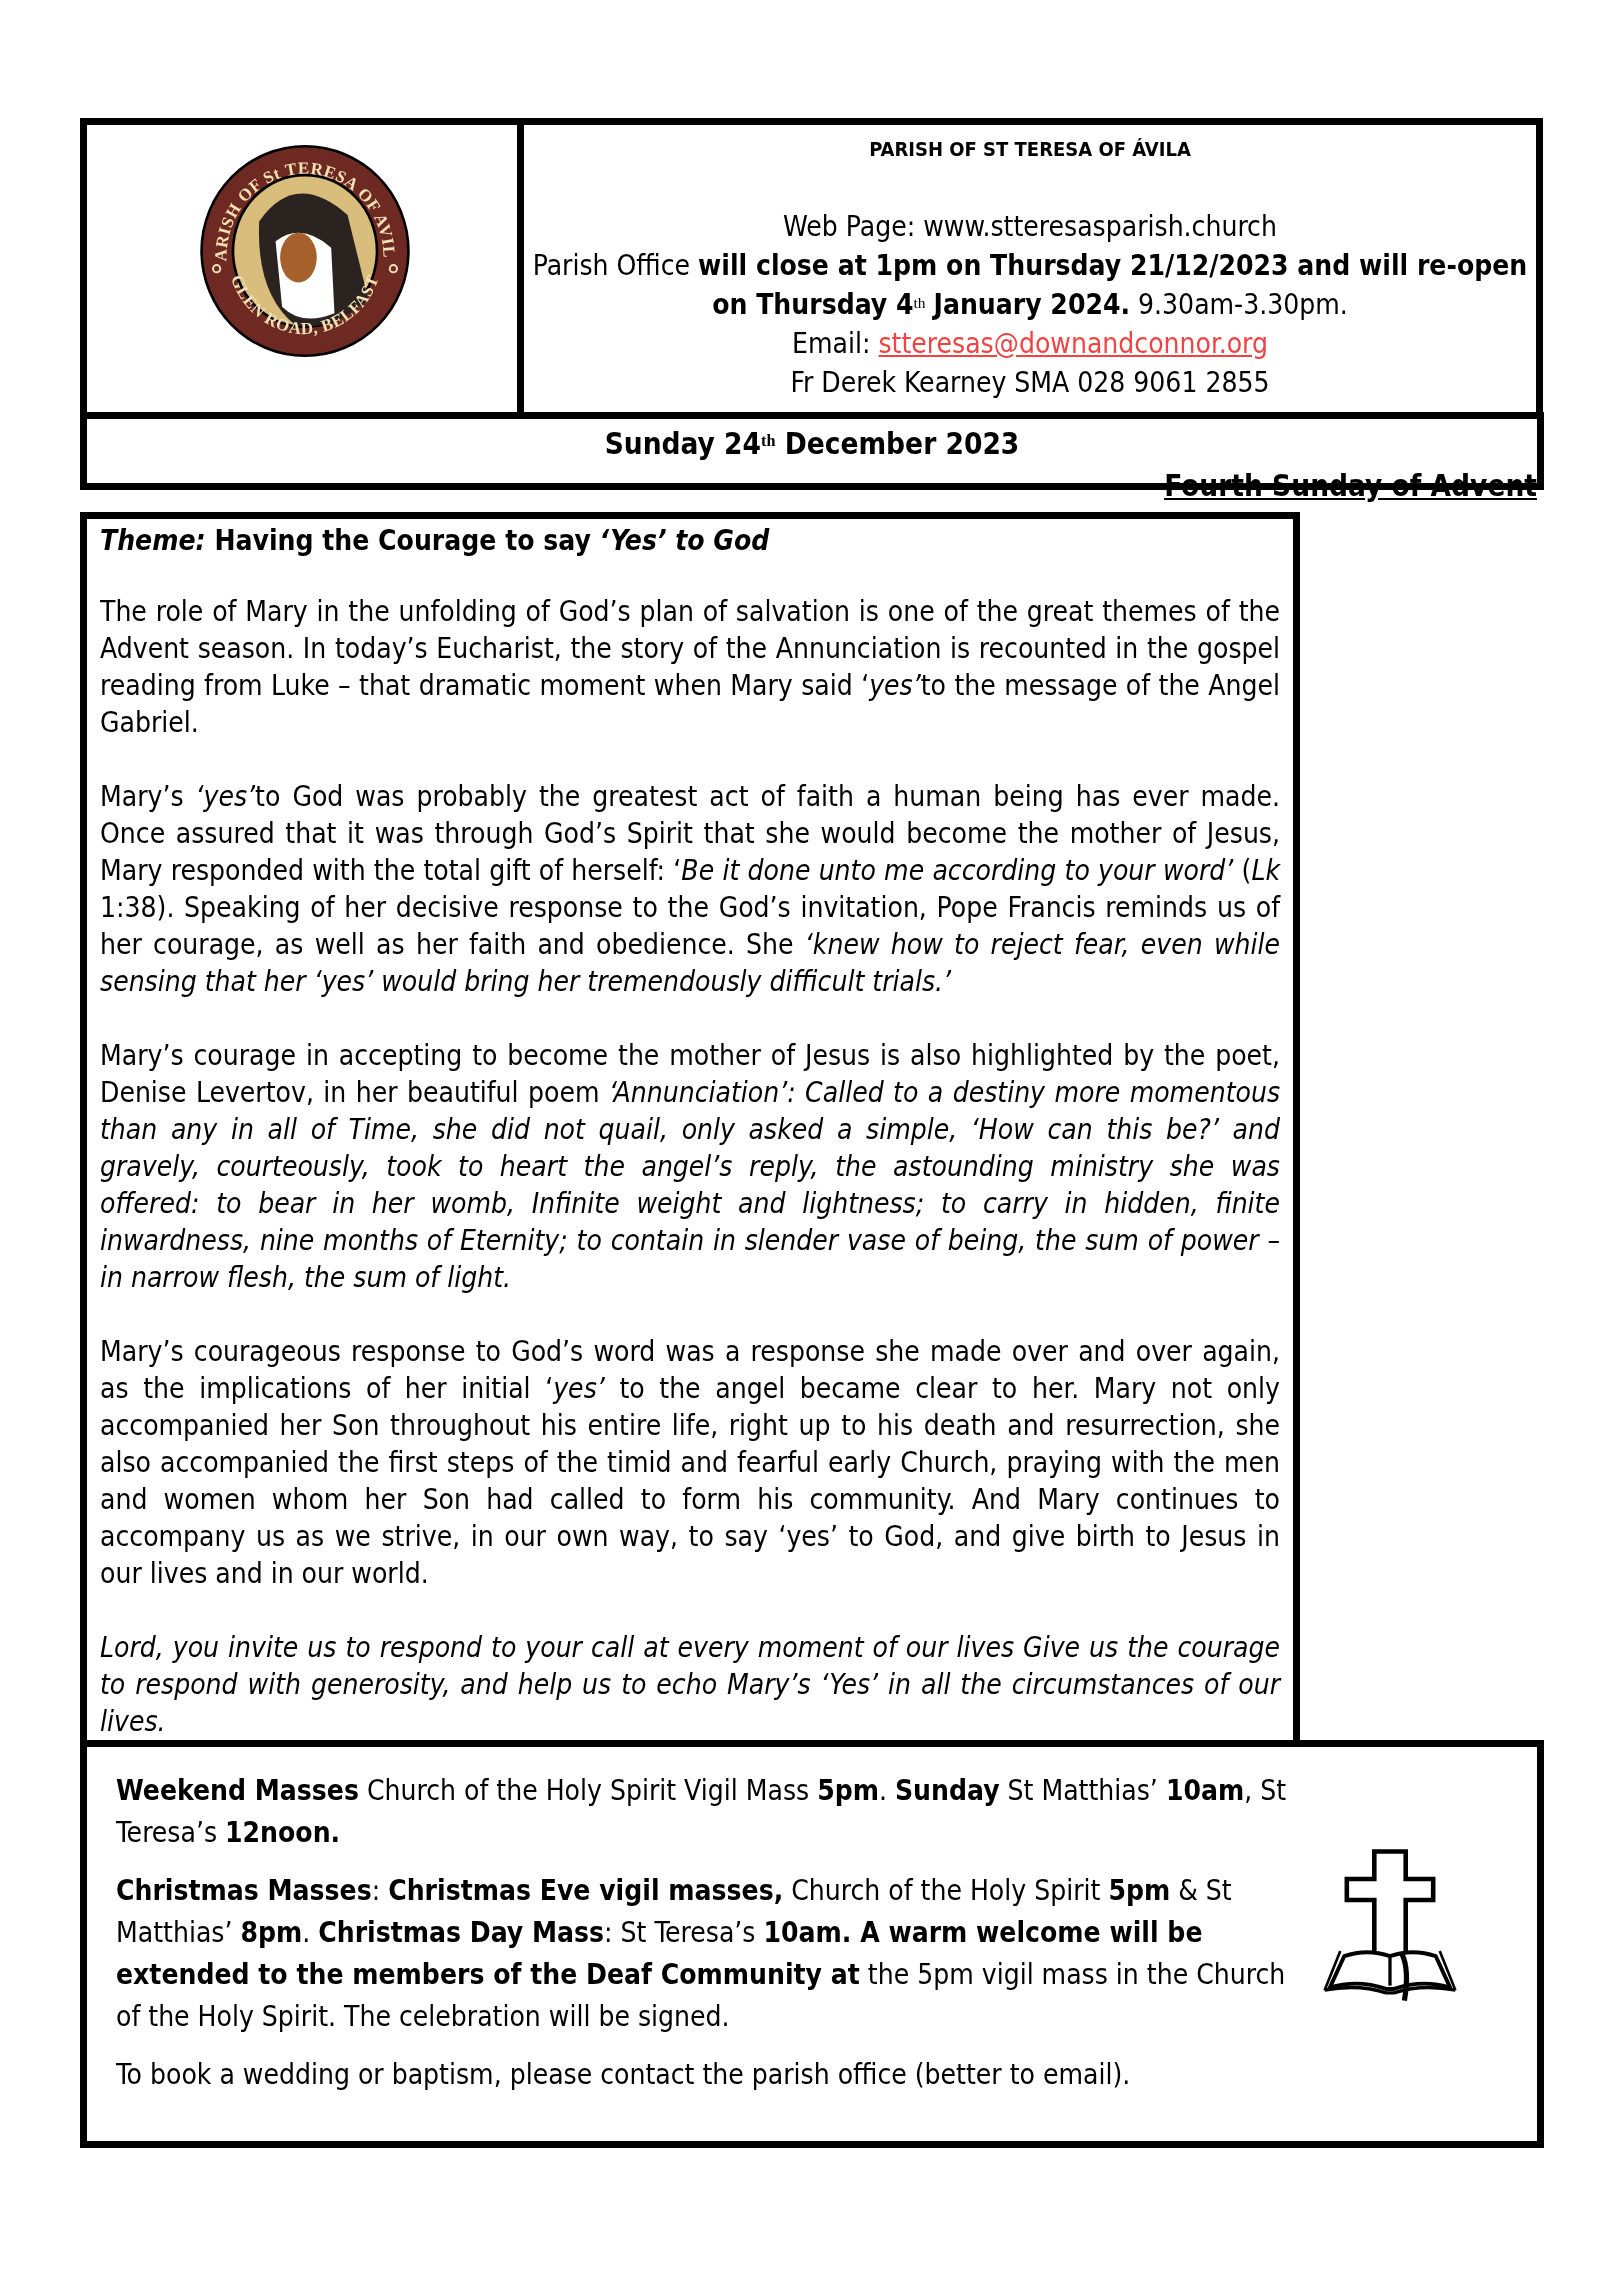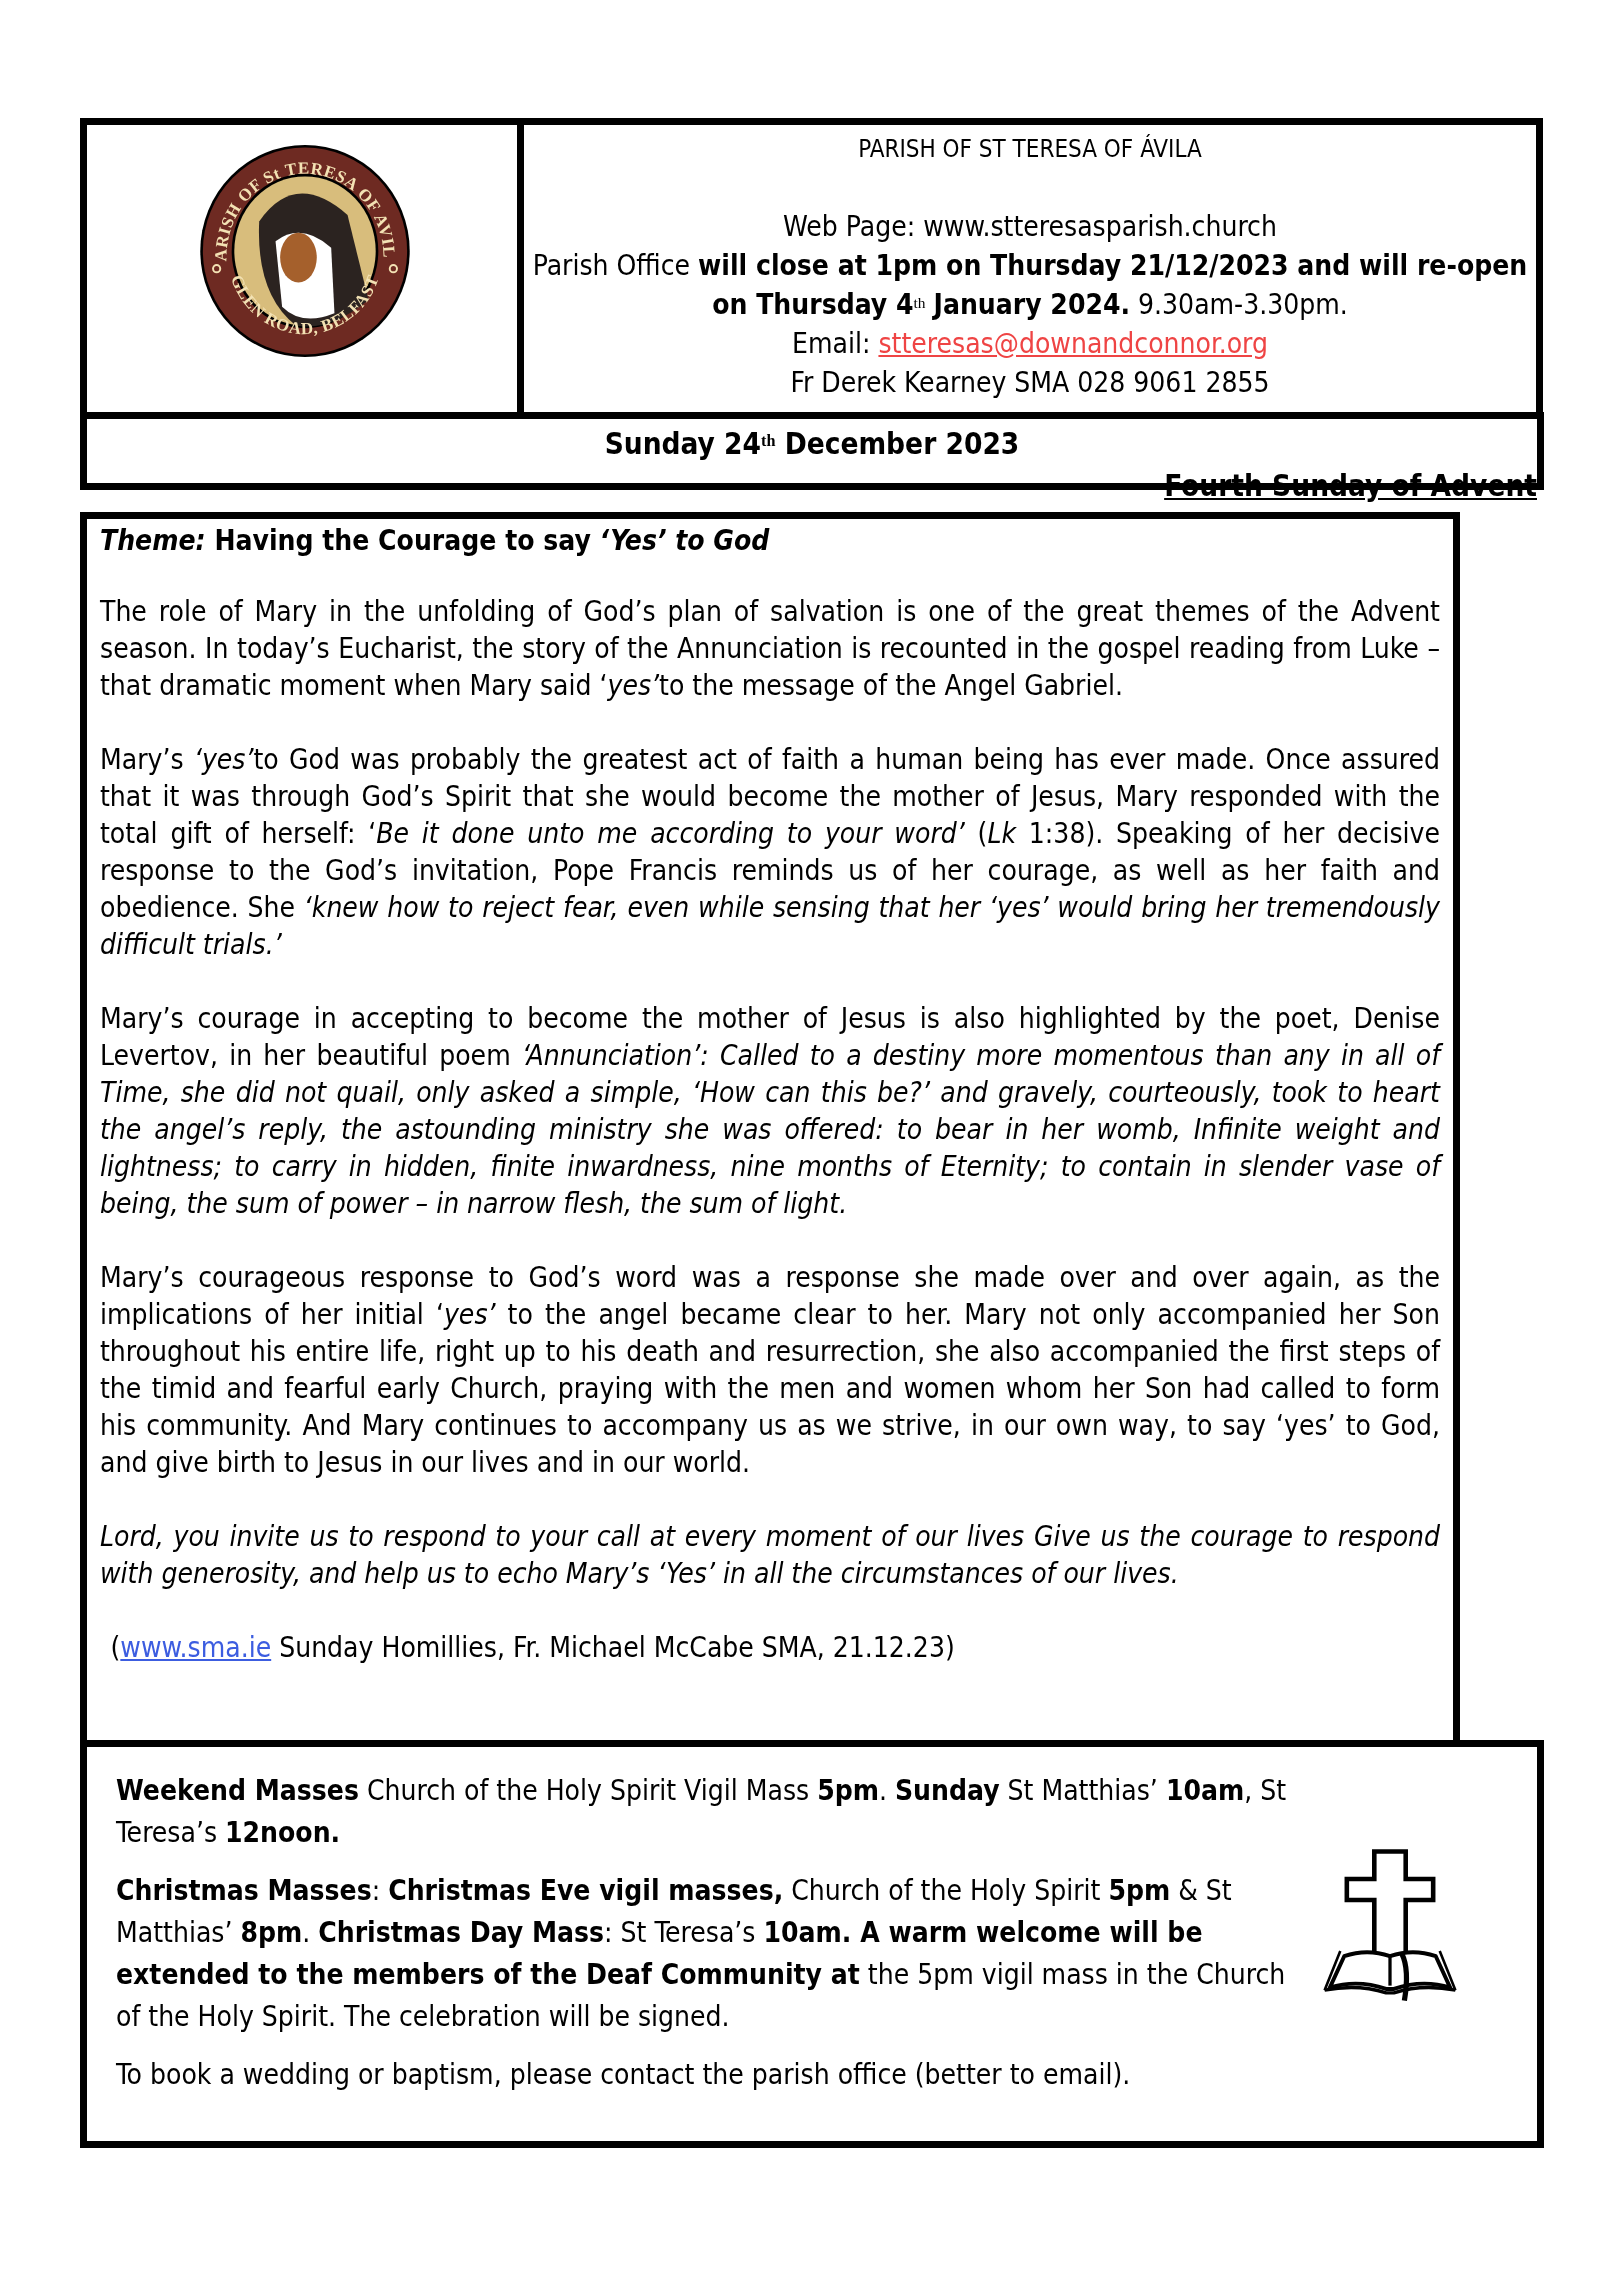--- a/index.html
+++ b/index.html
@@ -1,26 +1,26 @@
 <!DOCTYPE html>
 <html style="font-size:10.5px"><head>
 <meta charset="utf-8">
 <style>
   html, body { margin:0; padding:0; background:#ffffff; }
   body { width:1623px; height:2295px; position:relative; font-family:"DejaVu Sans", "Liberation Sans", sans-serif; color:#000; }
   .box { position:absolute; border:7.9px solid #000; box-sizing:border-box; background:#fff; }
   #hdr-logo { left:80px; top:118px; width:445px; height:302px; }
   #hdr-info { left:517px; top:118px; width:1026px; height:302px; }
   #date-box { left:80px; top:412px; width:1464px; height:78px; }
-  #body-box { left:80px; top:512px; width:1380px; height:1236px; }
+  #body-box { left:80px; top:512px; width:1220px; height:1236px; }
   #mass-box { left:80px; top:1740px; width:1464px; height:408px; }
 
   .logo { position:absolute; left:110px; top:18.3px; width:216px; height:216px; }
   .info { position:absolute; left:0; right:0; top:5.2px; text-align:center; font-size:28px; line-height:39px; font-family:"DejaVu Sans Condensed","DejaVu Sans", sans-serif; font-stretch:condensed; }
-  .info .title { font-weight:normal; font-size:24px; margin-bottom:38px; }
+  .info .title { font-weight:bold; font-size:20px; margin-bottom:38px; }
   .info a { color:#ef4444; text-decoration:underline; }
   .date { position:absolute; left:0; right:0; top:3.9px; text-align:center; font-weight:bold; font-size:29.5px; line-height:42px; font-stretch:condensed; }
   .date .sub { text-decoration:underline;text-align:right; }
   sup { font-size:0.55em; vertical-align:top; position:relative; top:-2.6px;font-family:Liberation Serif, serif; }
 
   .content { position:absolute; left:13px; right:13px; top:2.6px; font-size:28px; line-height:37px; text-align:justify; font-stretch:condensed; }
   .content p { margin:0 0 37px 0; }
   .content .theme { margin-bottom:34px; font-weight:bold; }
   .content .credit { margin-left:10.5px; }
   .credit a { color:#3c5de0; text-decoration:underline; }

